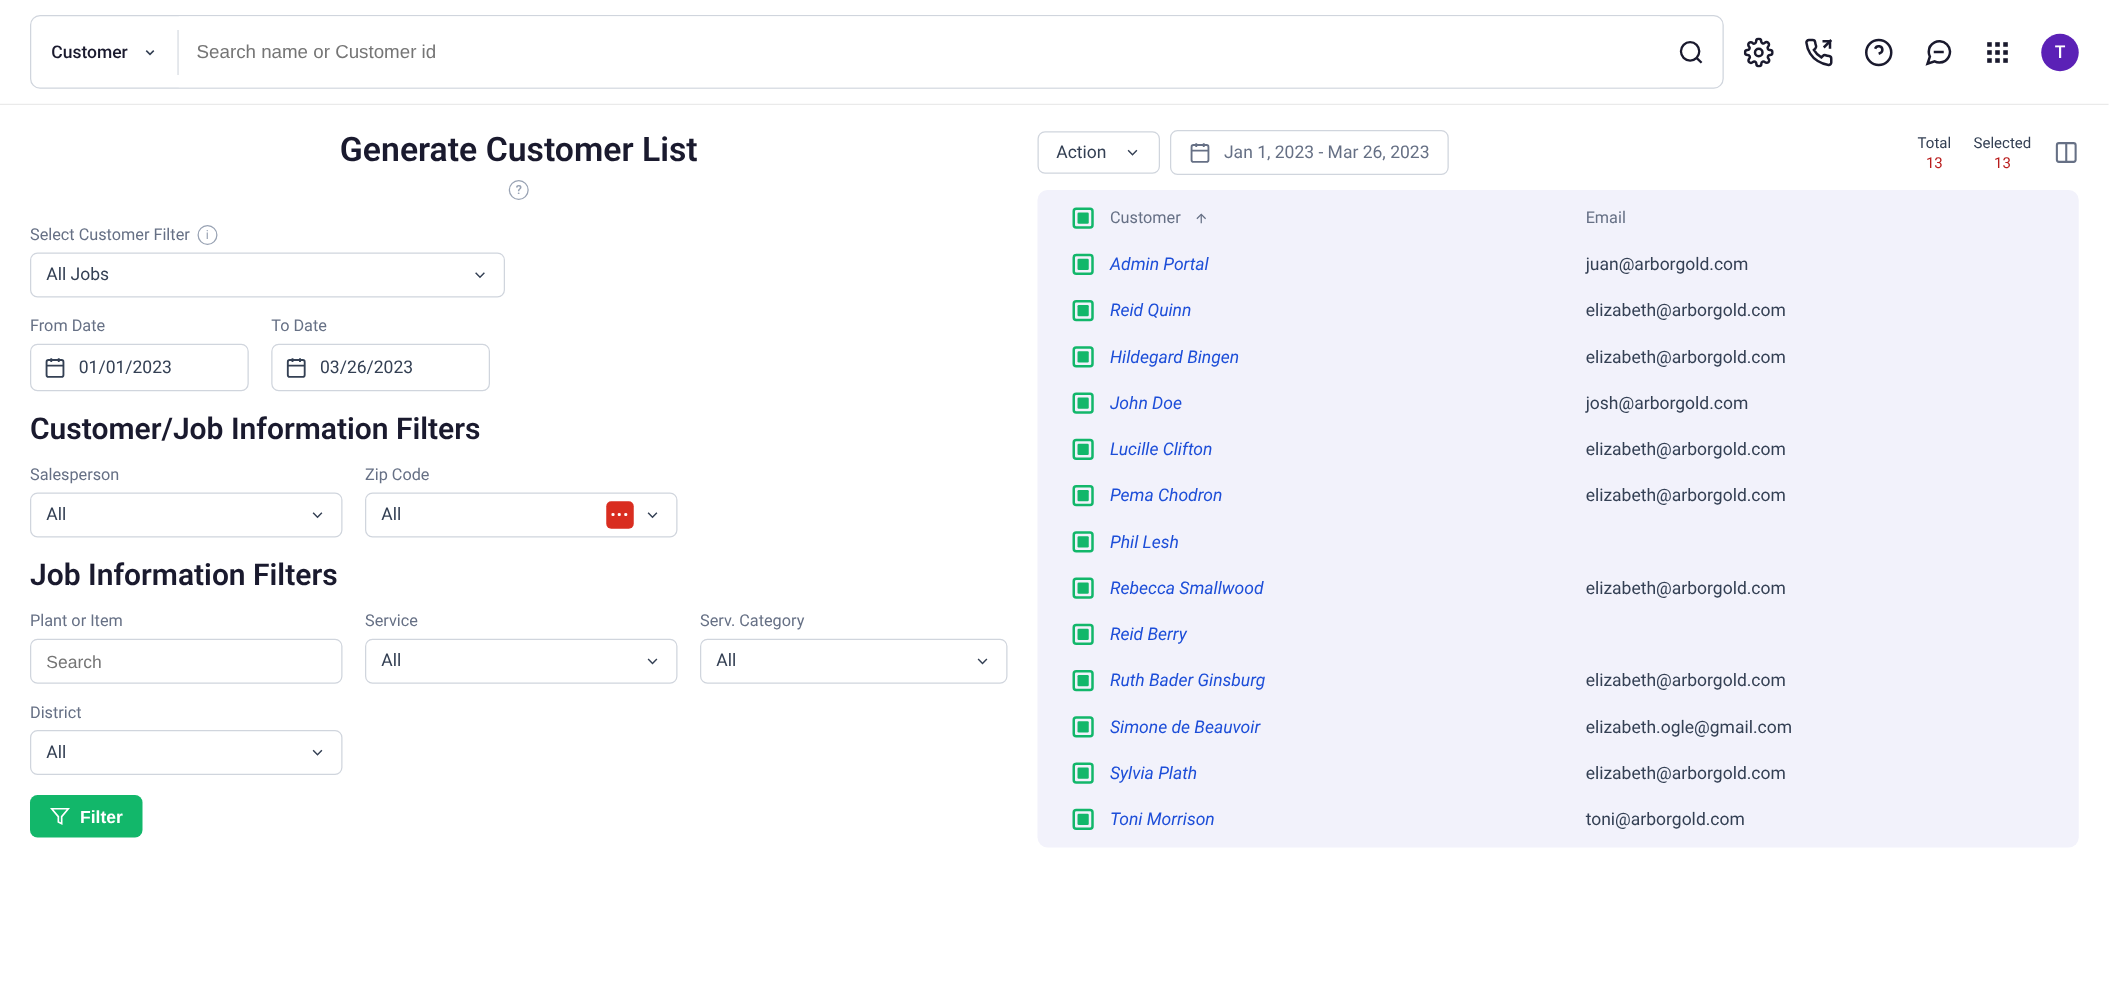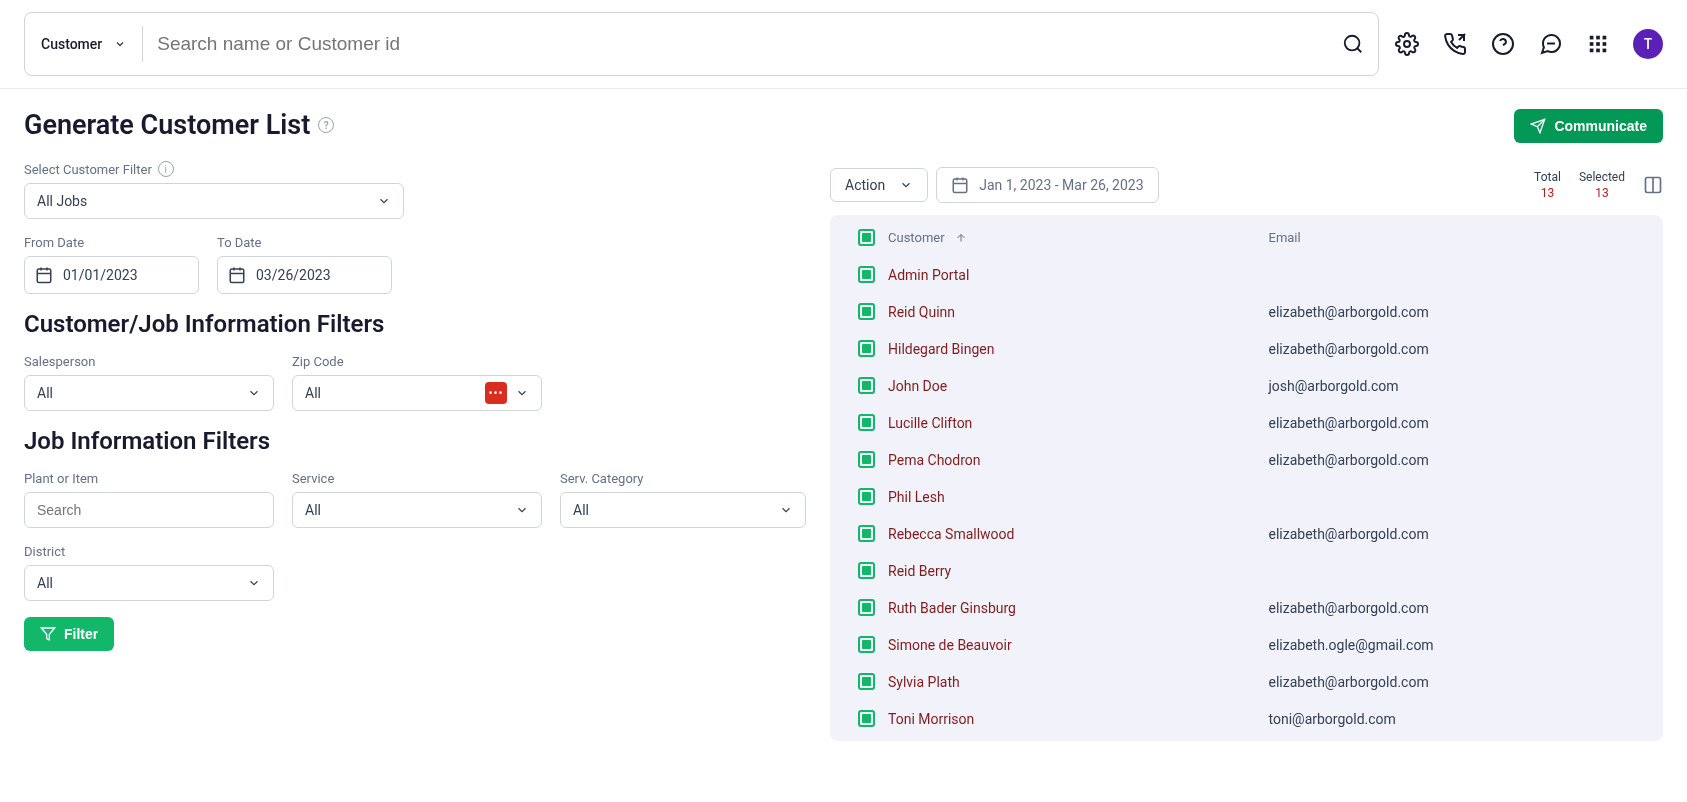--- a/index.html
+++ b/index.html
@@ -32,21 +32,21 @@
   font-weight: 500;
   border-right: 1px solid #d0d5dd;
   cursor: pointer;
   gap: 8px;
 }
 .search-input {
   flex: 1;
   border: none;
   outline: none;
   padding: 20px 14px;
-  font-size: 19px;
+  font-size: 15px;
 }
 .search-icon-btn {
   padding: 8px 14px;
   cursor: pointer;
 }
 .topbar-icons {
   display: flex;
   gap: 24px;
   align-items: center;
 }
@@ -69,20 +69,21 @@
 .right { flex: 1; }
 
 .page-title {
   font-size: 27px;
   font-weight: 600;
   color: #1a1a2e;
   display: flex;
   align-items: center;
   gap: 8px;
   margin-bottom: 20px;
+  flex-direction: column;
 }
 .label {
   font-size: 13px;
   color: #667085;
   margin-bottom: 6px;
   display: flex;
   align-items: center;
   gap: 6px;
 }
 .select, .input, .dateinput {
@@ -164,21 +165,21 @@
 .table-row .check-cell, .table-header .check-cell {
   display: flex; justify-content: center;
 }
 .checked-box {
   width: 17px; height: 17px; border: 2px solid #12b76a; border-radius: 3px;
   display: flex; align-items: center; justify-content: center;
 }
 .checked-box::after {
   content: ""; width: 9px; height: 9px; background: #12b76a; border-radius: 1px;
 }
-.table-row .name { color: #7f1d1d; font-size: 14px; cursor: pointer; }
+.table-row .name { color: #1d4ed8; font-size: 14px; cursor: pointer; font-style: italic; }
 .table-row .email { color: #344054; font-size: 14px; }
 
 .communicate-wrap { display:flex; justify-content:flex-end; margin-bottom: 24px; }
 
 svg { display: block; }
 .chev { margin-left: 4px; }
 
 .info-circle {
   width: 16px; height: 16px; border: 1.5px solid #98a2b3; border-radius: 50%;
   display: inline-flex; align-items:center; justify-content:center; font-size:10px; color:#98a2b3;
@@ -366,29 +367,20 @@
       <button class="btn btn-green">
         <svg width="16" height="16" viewBox="0 0 24 24" fill="none" stroke="#fff" stroke-width="2">
             <polygon points="22 3 2 3 10 12.46 10 19 14 21 14 12.46 22 3"></polygon>
           </svg>
         <span>Filter</span>
       </button>
     </div>
   </div>
 
   <div class="right">
-    <div class="communicate-wrap">
-      <button class="btn btn-dark-green">
-        <svg width="16" height="16" viewBox="0 0 24 24" fill="none" stroke="#fff" stroke-width="2">
-            <line x1="22" y1="2" x2="11" y2="13"></line>
-            <polygon points="22 2 15 22 11 13 2 9 22 2"></polygon>
-          </svg>
-        <span>Communicate</span>
-      </button>
-    </div>
 
     <div class="right-top">
       <div class="right-actions">
         <div class="action-dropdown">
           <span>Action</span>
           <svg class="chev" width="14" height="14" viewBox="0 0 24 24" fill="none" stroke="#344054" stroke-width="2">
               <polyline points="6 9 12 15 18 9"></polyline>
             </svg>
         </div>
         <div class="date-range-box">
@@ -432,20 +424,21 @@
             </svg>
         </div>
         <div>Email</div>
       </div>
       <div id="table-body">
           <div class="table-row">
             <div class="check-cell">
               <div class="checked-box"></div>
             </div>
             <div class="name">Admin Portal</div>
+            <div class="email">juan@arborgold.com</div>
           </div>
           <div class="table-row">
             <div class="check-cell">
               <div class="checked-box"></div>
             </div>
             <div class="name">Reid Quinn</div>
             <div class="email">elizabeth@arborgold.com</div>
           </div>
           <div class="table-row">
             <div class="check-cell">

